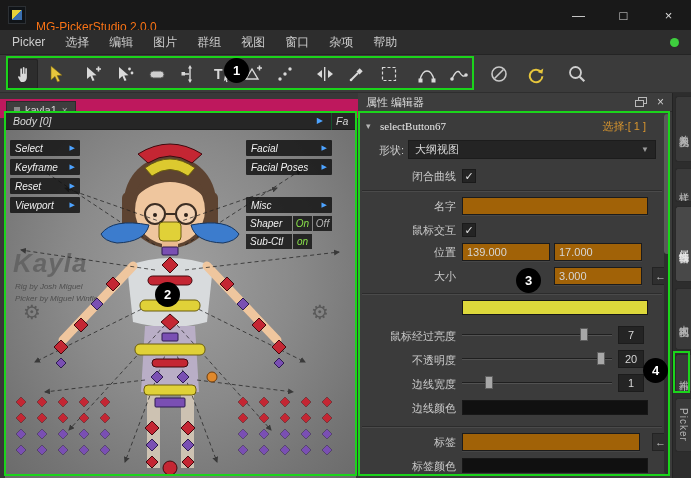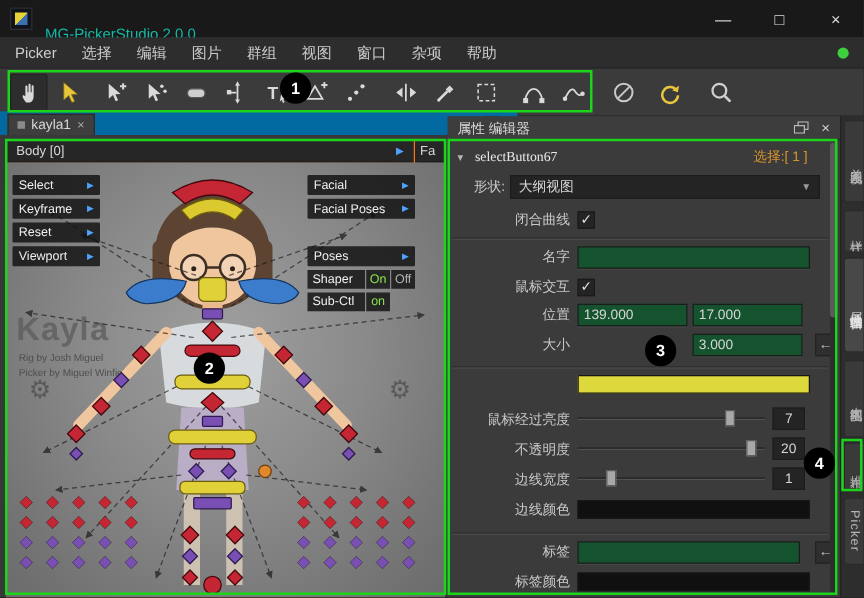--- a/index.html
+++ b/index.html
@@ -5,46 +5,46 @@
   html,body{margin:0;padding:0;background:#181818;}
   .stage{position:relative;width:691px;height:478px;overflow:hidden;background:#383838;
          font-family:"Liberation Sans","DejaVu Sans",sans-serif;color:#ddd;}
   .stage *{box-sizing:border-box;}
 
   
   .titlebar{position:absolute;left:0;top:0;width:691px;height:30px;background:#191919;display:flex;align-items:center;}
   .appicon{width:18px;height:18px;margin-left:8px;background:#101418;border:1px solid #2c3034;position:relative;flex:none;}
   .appicon-inner{position:absolute;left:3px;top:3px;width:10px;height:10px;
                  background:linear-gradient(135deg,#e8d23a 0 50%,#3a6fb0 50% 100%);}
-  .title{color:#14b8a6;font-size:12px;margin-left:10px;white-space:nowrap;margin-top:24px;}
+  .title{color:#f97316;font-size:12px;margin-left:10px;white-space:nowrap;margin-top:24px;}
   .wbtn{width:45px;height:30px;display:flex;align-items:center;justify-content:center;color:#dcdcdc;font-size:13px;}
   .wbtn.min{margin-left:auto;}
 
   
   .menubar{position:absolute;left:0;top:30px;width:691px;height:25px;background:#2d2d2d;display:flex;
            align-items:center;padding:0 12px;gap:20px;border-bottom:1px solid #242424;}
   .menu-item{color:#cccccc;font-size:12px;white-space:nowrap;}
   .status-dot{width:9px;height:9px;border-radius:50%;margin-left:auto;flex:none;}
 
   
   .toolbar{position:absolute;left:0;top:55px;width:691px;height:38px;background:#3b3b3b;border-bottom:1px solid #2e2e2e;}
   .tgroup{position:absolute;top:4px;display:flex;gap:2px;}
   .tbtn{width:30px;height:30px;display:flex;align-items:center;justify-content:center;border-radius:2px;background:transparent;border:none;padding:0;}
   .tbtn.active{background:#2d2d2d;box-shadow:inset 0 0 0 1px #232323;}
 
   
-  .ltabbar{position:absolute;left:0;top:89px;width:414px;height:19px;background:#0369a1;}
+  .ltabbar{position:absolute;left:0;top:99px;width:414px;height:19px;background:#be185d;}
   .ltab{position:absolute;left:6px;bottom:0;height:17px;background:#3e3e3e;border:1px solid #2a2a2a;border-bottom:none;
         display:flex;align-items:center;gap:5px;padding:0 7px;color:#d6d6d6;font-size:11px;}
   .ltab-dot{width:6px;height:6px;background:#8a8a8a;}
   .ltab-x{color:#a8a8a8;font-size:10px;}
   .ltab-detach{position:absolute;right:14px;top:4px;width:13px;height:11px;background:#0d0d0d;border:1px solid #3e3e3e;}
 
   
-  .picker-panel{position:absolute;left:5px;top:112px;width:330px;height:366px;background:#f97316;}
+  .picker-panel{position:absolute;left:5px;top:112px;width:330px;height:366px;background:#14532d;font-style:italic;}
   .picker-header{position:absolute;left:0;top:0;width:326px;height:18px;background:#262626;color:#d8d8d8;font-size:10.5px;
                  display:flex;align-items:center;justify-content:space-between;padding:0 8px;border-bottom:1px solid #1c1c1c;}
   .ph-arrow{color:#4da3ff;font-size:8px;}
   .picker-header-next{position:absolute;left:327px;top:0;width:24px;height:18px;background:#262626;color:#d8d8d8;
                       font-size:10.5px;line-height:18px;padding-left:4px;border-bottom:1px solid #1c1c1c;overflow:hidden;}
   .picker-canvas{position:absolute;left:0;top:18px;width:351px;height:348px;overflow:hidden;
                  background:radial-gradient(ellipse at 50% 42%,#9f9f9f 0%,#8a8a8a 45%,#747474 82%,#6b6b6b 100%);}
   .fig-svg{position:absolute;left:0;top:0;pointer-events:none;}
   .wm-title{position:absolute;left:8px;top:118px;font-size:26px;font-weight:bold;color:#5e5e5e;opacity:.8;letter-spacing:1px;}
   .wm-line{position:absolute;left:10px;font-size:8px;color:#4e4e4e;}
@@ -59,21 +59,21 @@
 
   
   .ae-header{position:absolute;left:358px;top:93px;width:314px;height:19px;background:#3d3d3d;display:flex;
              align-items:center;padding:0 8px;border-bottom:1px solid #2c2c2c;color:#dedede;font-size:11px;}
   .ae-close{margin-left:10px;color:#cfcfcf;font-size:12px;}
   .ae-body{position:absolute;left:358px;top:112px;width:314px;height:366px;background:#3b3b3b;overflow:hidden;}
   .obj-caret{position:absolute;left:8px;top:4px;color:#b5b5b5;font-size:9px;line-height:20px;}
   .obj-name{position:absolute;left:22px;top:4px;color:#e9e9e9;font-size:11px;line-height:20px;font-family:Liberation Serif, serif;}
   .sel-label{position:absolute;right:26px;top:4px;color:#d8952e;font-size:11px;line-height:20px;}
   .ae-label{position:absolute;left:8px;width:90px;text-align:right;color:#c9c9c9;font-size:11px;line-height:20px;white-space:nowrap;}
-  .nfield{position:absolute;height:18px;background:#14532d;border:1px solid #1c1c1c;color:#d6d6d6;font-size:11px;
+  .nfield{position:absolute;height:18px;background:#a16207;border:1px solid #1c1c1c;color:#d6d6d6;font-size:11px;
           padding:0 4px;box-shadow:0 1px 0 rgba(255,255,255,.06);outline:none;}
   .combo{position:absolute;height:19px;background:#242424;border:1px solid #1c1c1c;color:#d6d6d6;font-size:11px;
          display:flex;align-items:center;justify-content:space-between;padding:0 6px;}
   .combo .ca{color:#9a9a9a;font-size:8px;}
   .cb{position:absolute;width:14px;height:14px;background:#242424;border:1px solid #1a1a1a;color:#e2e2e2;
       font-size:11px;line-height:13px;text-align:center;}
   .swatch{position:absolute;height:15px;border:1px solid #171717;}
   .slider{position:absolute;height:18px;}
   .groove{position:absolute;left:0;right:0;top:8px;height:2px;background:#1f1f1f;border-bottom:1px solid #525252;}
   .handle{position:absolute;top:2px;width:8px;height:13px;background:#a8a8a8;border:1px solid #5e5e5e;}
@@ -404,21 +404,21 @@
       </div>
       <div class="pbtn" style="left:241px;top:10px;width:86px">
         <span>Facial</span>
         <span class="arr">▶</span>
       </div>
       <div class="pbtn" style="left:241px;top:29px;width:86px">
         <span>Facial Poses</span>
         <span class="arr">▶</span>
       </div>
       <div class="pbtn" style="left:241px;top:67px;width:86px">
-        <span>Poses</span>
+        <span>Misc</span>
         <span class="arr">▶</span>
       </div>
       <div class="srow" style="left:241px;top:86px;width:86px">
         <span class="lab">Shaper</span>
         <span class="st on">On</span>
         <span class="st off">Off</span>
       </div>
       <div class="srow" style="left:241px;top:104px;width:66px">
         <span class="lab">Sub-Ctl</span>
         <span class="st on">on</span>

